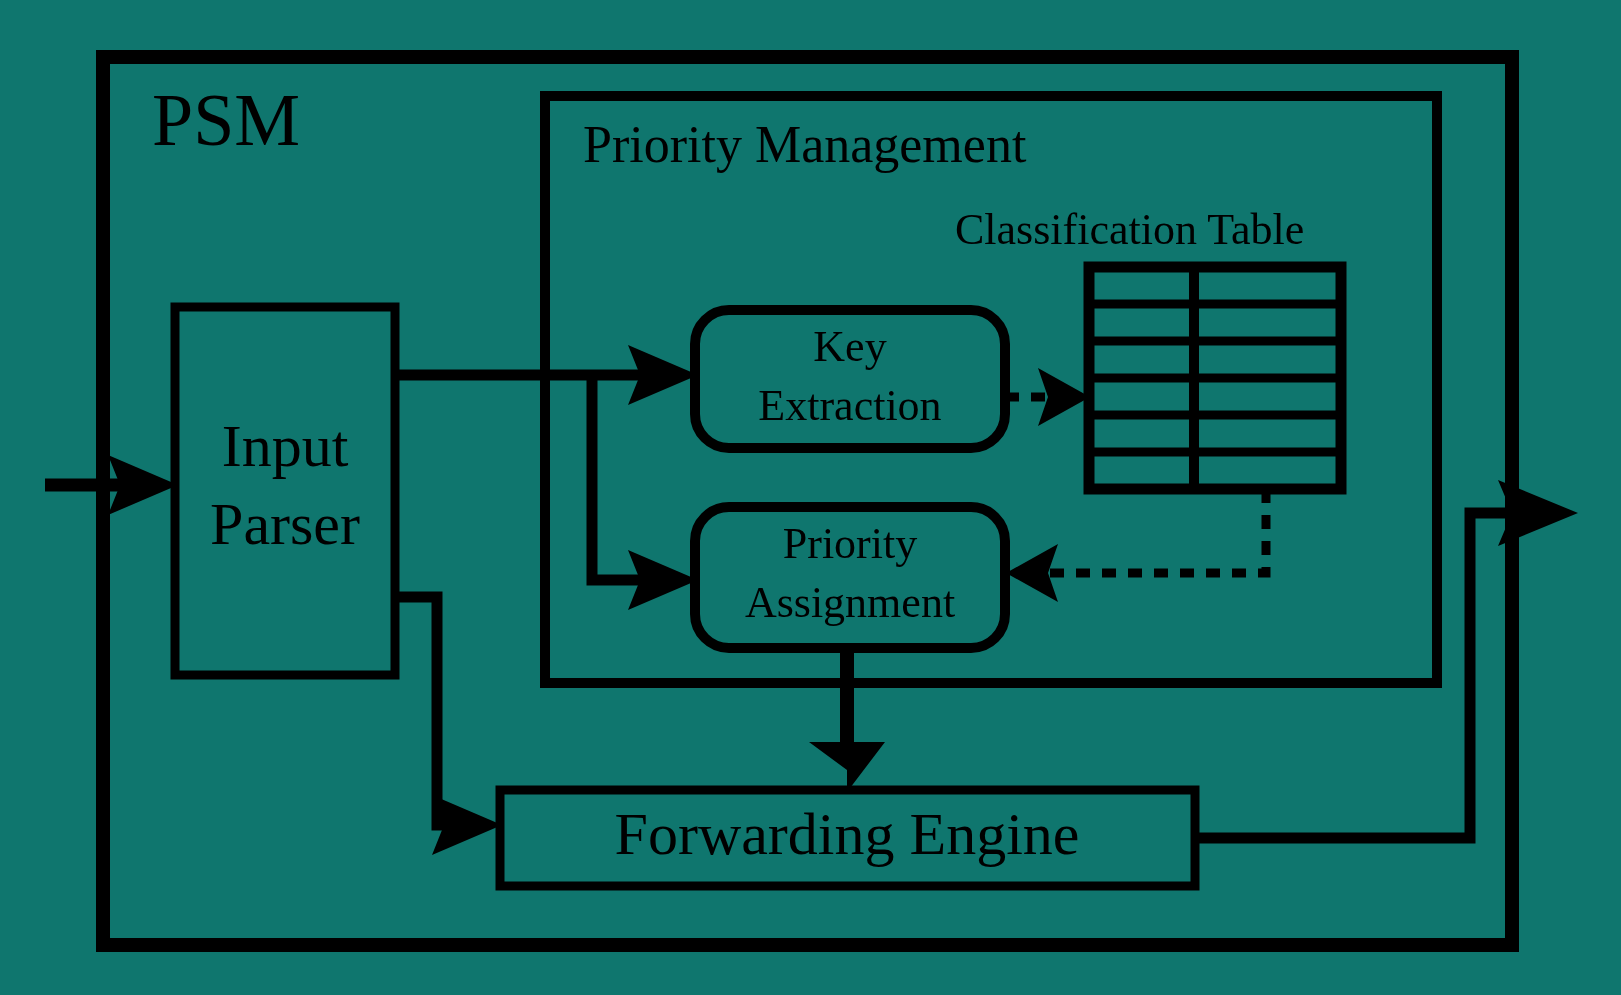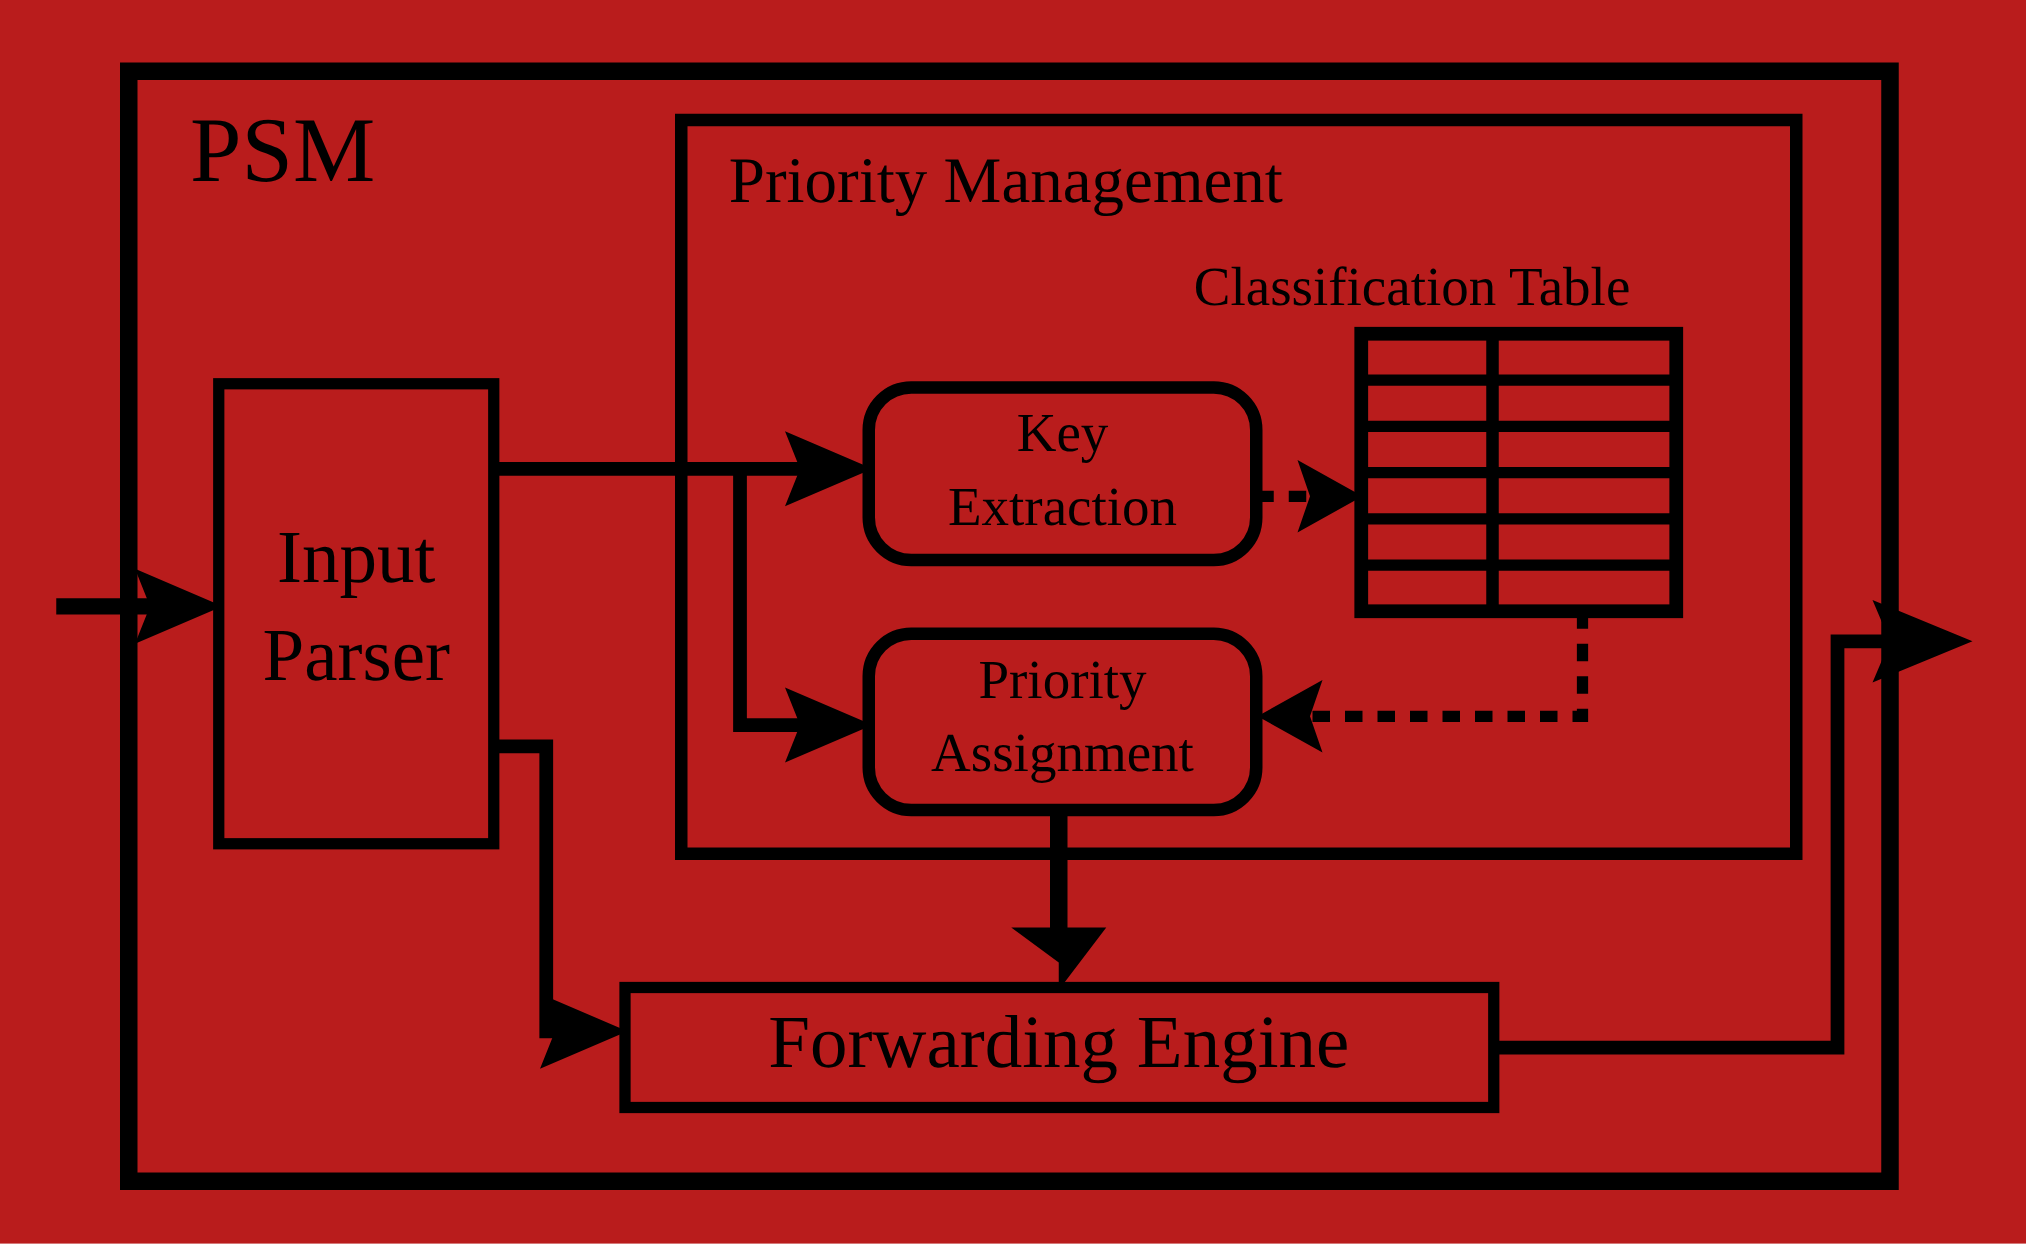--- a/index.html
+++ b/index.html
@@ -4,21 +4,21 @@
 <style>
   html, body {
     margin: 0;
     padding: 0;
     background: #ffffff;
   }
   #stage {
     position: relative;
     width: 1621px;
     height: 995px;
-    background: #b91c1c;
+    background: #0f766e;
     overflow: hidden;
     font-family: "Liberation Serif", "DejaVu Serif", serif;
   }
   svg.diagram {
     position: absolute;
     top: 0;
     left: 0;
     width: 1621px;
     height: 995px;
   }

